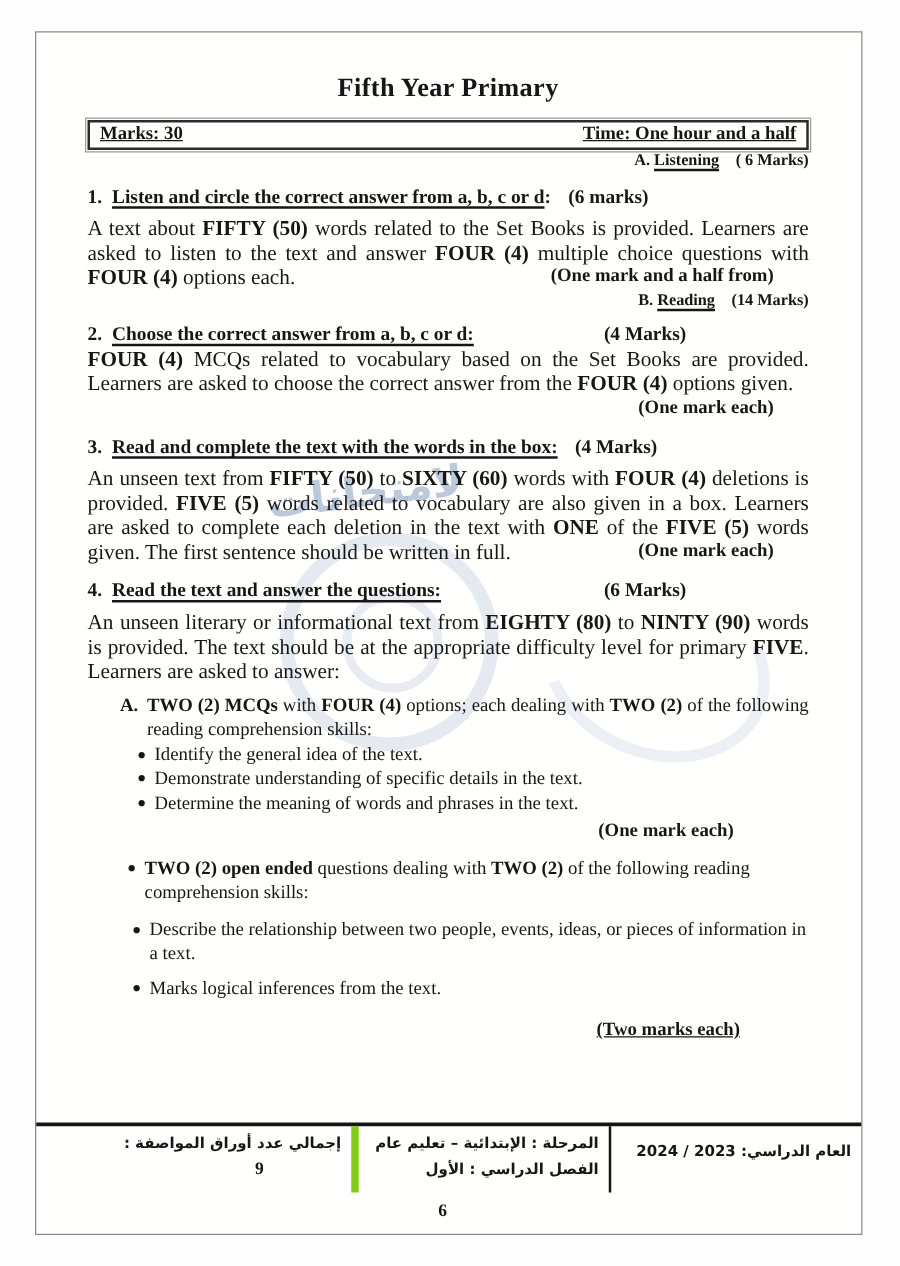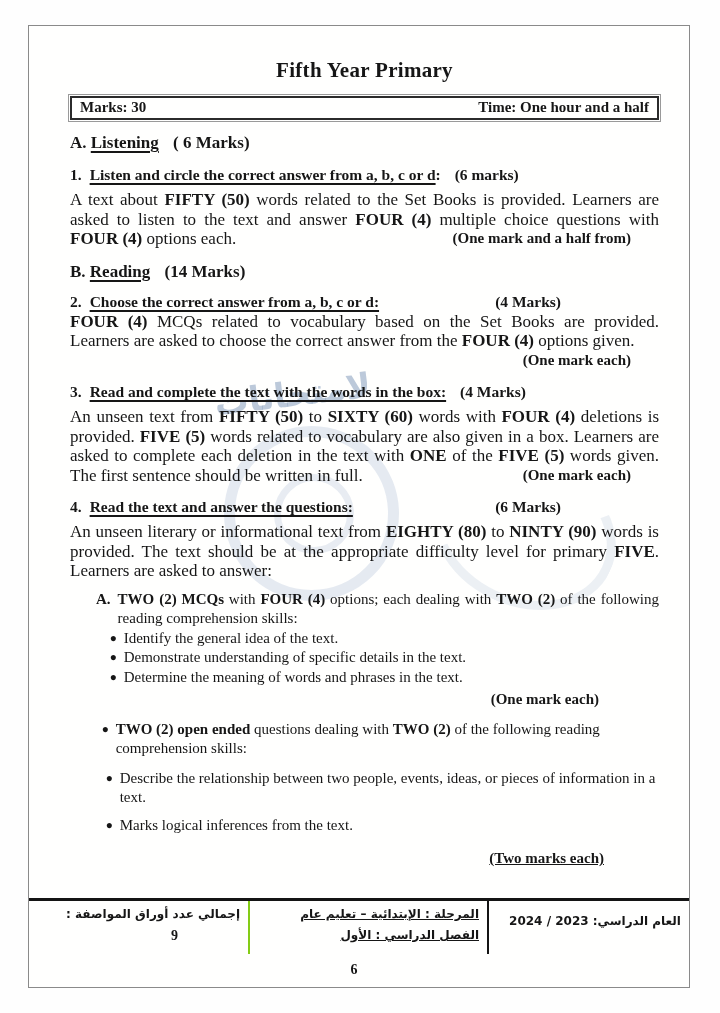--- a/index.html
+++ b/index.html
@@ -1,26 +1,26 @@
 <!DOCTYPE html>
 <html><head>
 <meta charset="utf-8">
 <style>
   * { margin:0; padding:0; box-sizing:border-box; }
   html,body { width:720px; height:1013px; background:#ffffff; font-family:"Liberation Serif", serif; color:#161616; }
   .canvas { position:relative; width:720px; height:1013px; overflow:hidden; background:#fefefe; }
   .page { position:absolute; left:28px; top:25px; width:662px; height:963px; border:1px solid #8a8a8a; background:#fffffe; }
-  .content { position:absolute; left:41px; right:30px; top:0; z-index:2; }
+  .content { position:absolute; left:41px; right:42px; top:0; z-index:2; }
 
   .title { margin-top:32px; text-align:center; font-weight:bold; font-size:21px; letter-spacing:.3px; }
 
   .marks-box { margin-top:13px; border:2px solid #2b2b2b; outline:1px solid #9a9a9a; outline-offset:1px;
-               display:flex; justify-content:space-between; padding:1px 8px 2px; font-weight:bold; font-size:15px; }
+               display:flex; justify-content:space-between; padding:1px 8px 2px; font-weight:bold; font-size:15px;text-decoration:underline; }
 
-  .h-section { text-align:left; font-weight:bold; font-size:17px; margin-top:13px; }
+  .h-section { text-align:right; font-weight:bold; font-size:13px; }
   .h-section .uline { text-decoration:underline; text-decoration-thickness:1.5px; text-underline-offset:3px; }
   .h-section .sp { display:inline-block; width:10px; }
 
   .q-head { font-weight:bold; font-size:15.5px; margin-top:13px; display:flex; }
   .q-head .num { margin-right:8px; }
   .q-head .uline { text-decoration:underline; text-decoration-thickness:1.5px; text-underline-offset:3px; }
   .q-head .marks-inline { margin-left:10px; white-space:nowrap; }
   .q-head .marks-mid { margin-left:auto; margin-right:98px; white-space:nowrap; }
 
   .para { font-size:17px; line-height:19.5px; text-align:justify; margin-top:6px; }
@@ -38,21 +38,21 @@
   .bullet { display:flex; }
   .bullet::before { content:"•"; font-weight:bold; font-size:19px; line-height:19.5px; margin-right:7px; }
   .bullet .txt { text-align:left; }
   .gap-top { margin-top:8px; }
 
   .footer { position:absolute; left:0; right:0; bottom:33px; border-top:3px solid #141414; display:flex; direction:rtl;
             font-family:"DejaVu Sans", sans-serif; font-weight:bold; font-size:12px; z-index:2; }
   .fcell { padding:6px 8px 10px; }
   .fcell .l2 { margin-top:7px; }
   .fcell-subject { width:200px; }
-  .fcell-stage { width:241px; border-left:2px solid #84cc16; border-right:2px solid #141414;text-decoration:underline; }
+  .fcell-stage { width:208px; border-left:6px solid #84cc16; border-right:2px solid #141414; }
   .fcell-pages { flex:1; }
   .fcell-pages .l2 { text-align:right; padding-left:0; padding-right:62px; font-family:"Liberation Serif", serif; font-size:14px; }
 
   .pagenum { position:absolute; bottom:9px; left:0; right:10px; text-align:center; font-weight:bold; font-size:14px; z-index:2; }
 
   .wm { position:absolute; z-index:1; pointer-events:none; }
   .wm-text { left:185px; top:348px; transform:rotate(-7deg); color:rgba(122,148,182,0.5);
              font-family:"DejaVu Sans", sans-serif; font-weight:bold; font-size:34px; }
   .wm-circle1 { left:195px; top:400px; width:175px; height:175px; border:11px solid rgba(138,160,194,0.22); border-radius:50%; }
   .wm-circle2 { left:245px; top:448px; width:80px; height:80px; border:7px solid rgba(138,160,194,0.20); border-radius:50%; }

